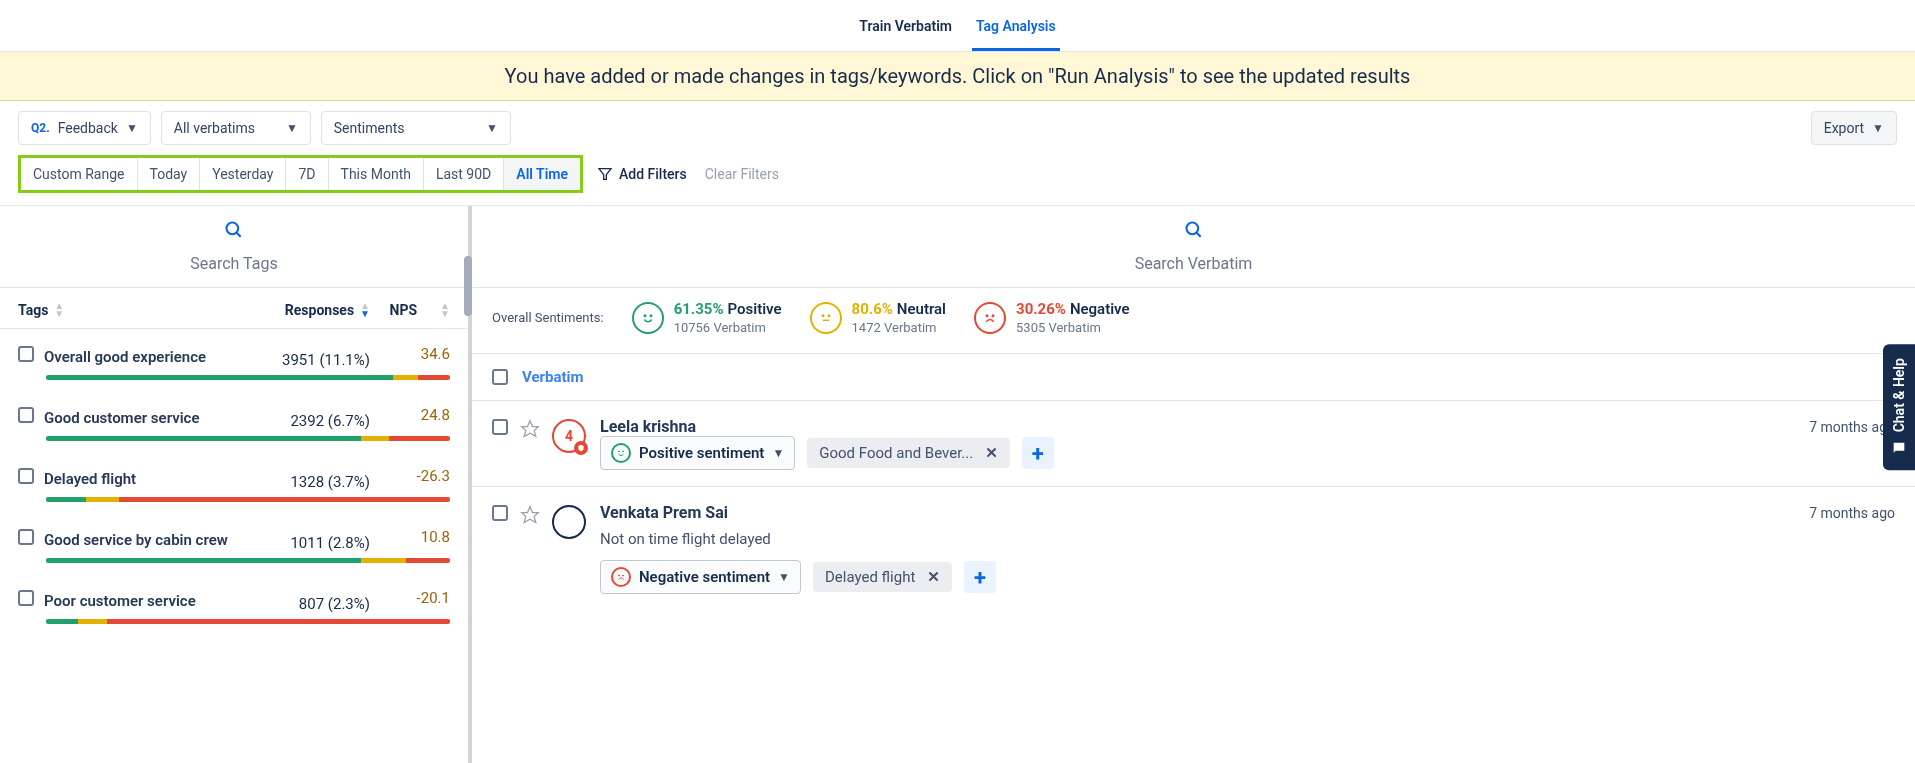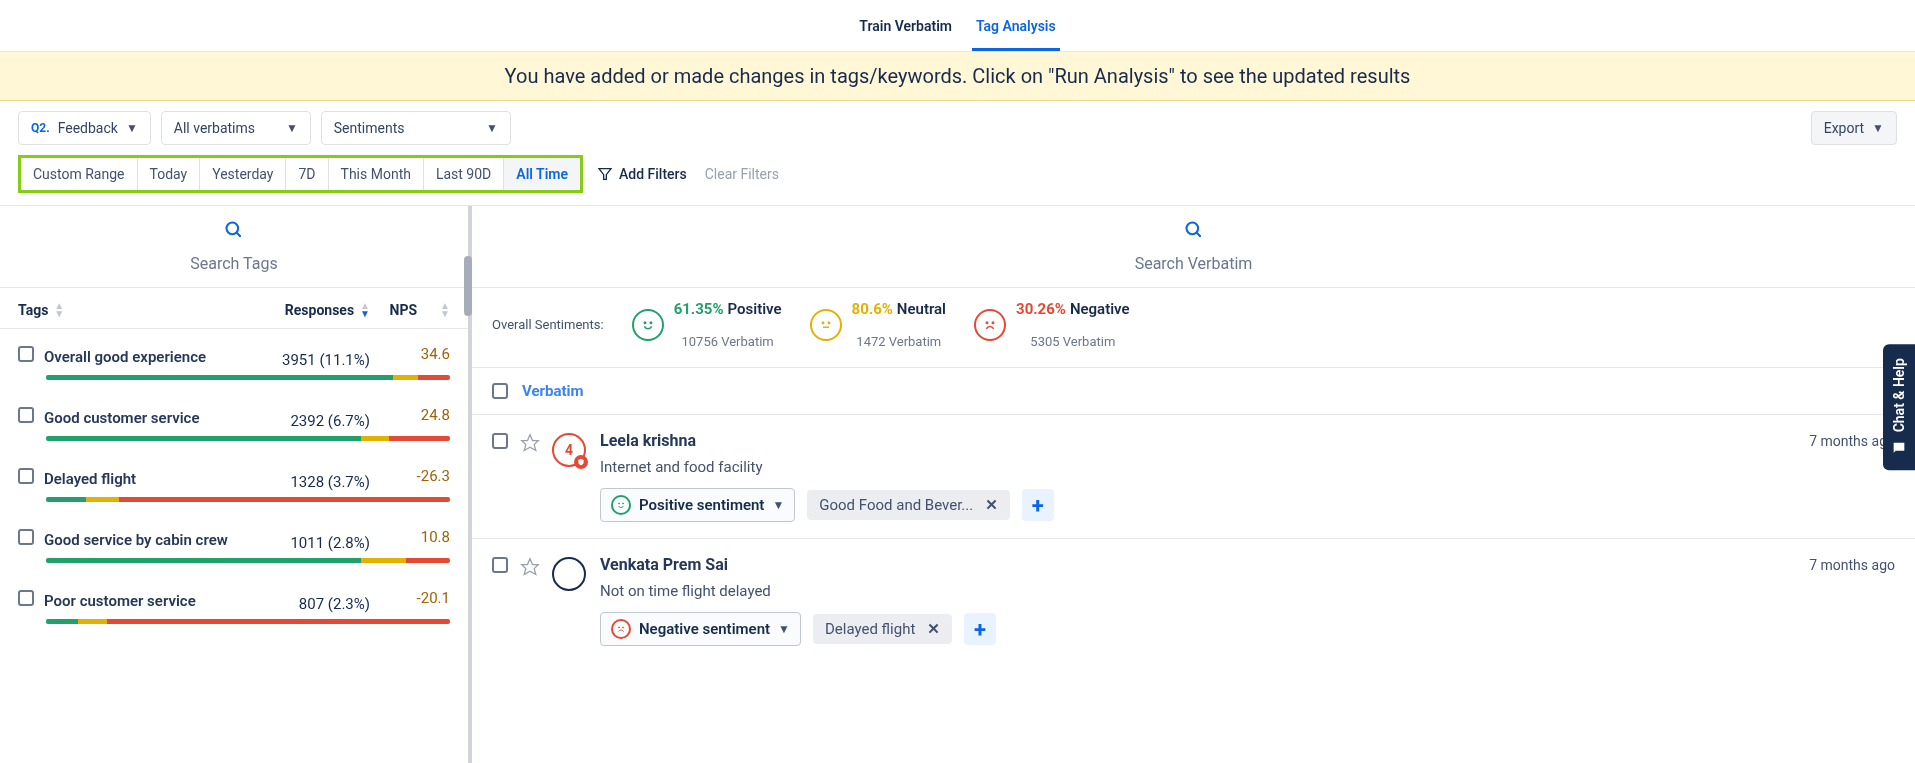--- a/index.html
+++ b/index.html
@@ -63,21 +63,21 @@
   
   .sentiment-summary { display: flex; align-items: center; gap: 28px; padding: 12px 20px 18px; border-top: 1px solid #e5e7eb; border-bottom: 1px solid #e5e7eb; }
   .os-label { color: #42526E; font-size: 13px; }
   .sent-block { display: flex; align-items: center; gap: 10px; }
   .face { width: 32px; height: 32px; border-radius: 50%; border: 2px solid; display: flex; align-items: center; justify-content: center; }
   .face svg { width: 18px; height: 18px; }
   .sent-text { display: flex; flex-direction: column; }
   .sent-top { font-size: 15px; }
   .sent-top .pct { font-weight: 700; }
   .sent-top .lbl { color: #172B4D; font-weight: 600; margin-left: 4px;}
-  .sent-sub { color: #6B778C; font-size: 13px; margin-top: 16px; text-align: center; }
+  .sent-sub { color: #6B778C; font-size: 13px; margin-top: 2px; }
 
   
   .verbatim-header { display: flex; align-items: center; gap: 14px; padding: 14px 20px; }
   .verbatim-header .title { font-weight: 700; color: #3b82f6; font-size: 15px; }
 
   .verbatim-row { border-top: 1px solid #e5e7eb; padding: 16px 20px; display: flex; gap: 14px; }
   .vrow-left { display: flex; align-items: flex-start; gap: 12px; padding-top: 2px;}
   .star-icon svg { width: 20px; height: 20px; fill: none; stroke: #97A0AF; stroke-width: 1.5; }
   .avatar { width: 34px; height: 34px; border-radius: 50%; border: 2px solid #E34935; display: flex; align-items: center; justify-content: center; color: #E34935; font-weight: 700; position: relative; background: #fff; }
   .avatar-empty { border: 2px solid #172B4D; color: transparent; }
@@ -337,21 +337,20 @@
                   <path d="M12 2l8 4v6c0 5-3 8-8 10-5-2-8-5-8-10V6l8-4z"></path>
                 </svg>
               </div>
       </div>
     </div>
     <div class="vrow-body">
       <div class="vrow-top">
         <div class="vname">Leela krishna</div>
         <div class="vtime">7 months ago</div>
       </div>
-      <div class="vtext">Internet and food facility</div>
       <div class="chip-row">
         <div class="sentiment-chip">
           <div class="face-sm" style="border-color:#22A06B">
                   <svg viewBox="0 0 24 24" width="12" height="12" fill="none" stroke="#22A06B" stroke-width="2">
                     <circle cx="8" cy="9" r="1" fill="#22A06B"></circle>
                     <circle cx="16" cy="9" r="1" fill="#22A06B"></circle>
                     <path d="M7 14c1.5 2 3 3 5 3s3.5-1 5-3"></path>
                   </svg>
                 </div>
           <span>Positive sentiment</span>

